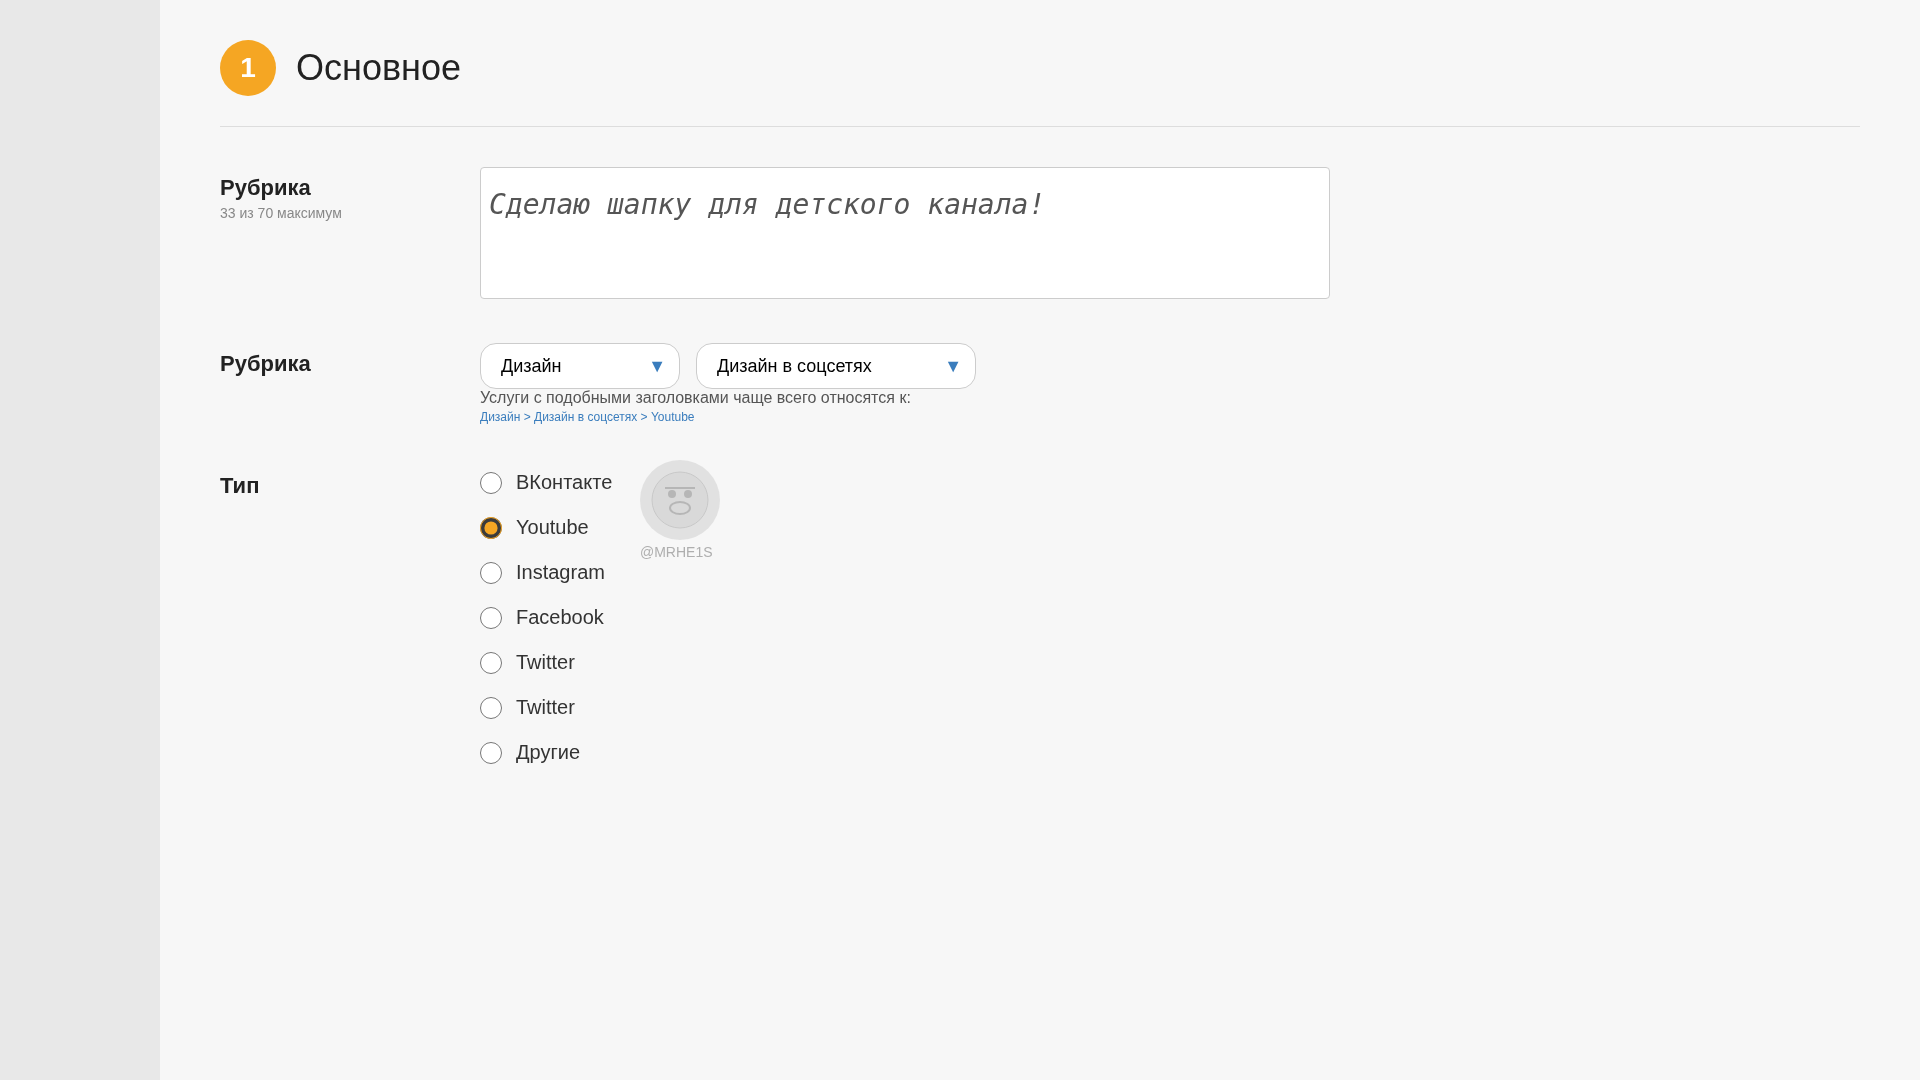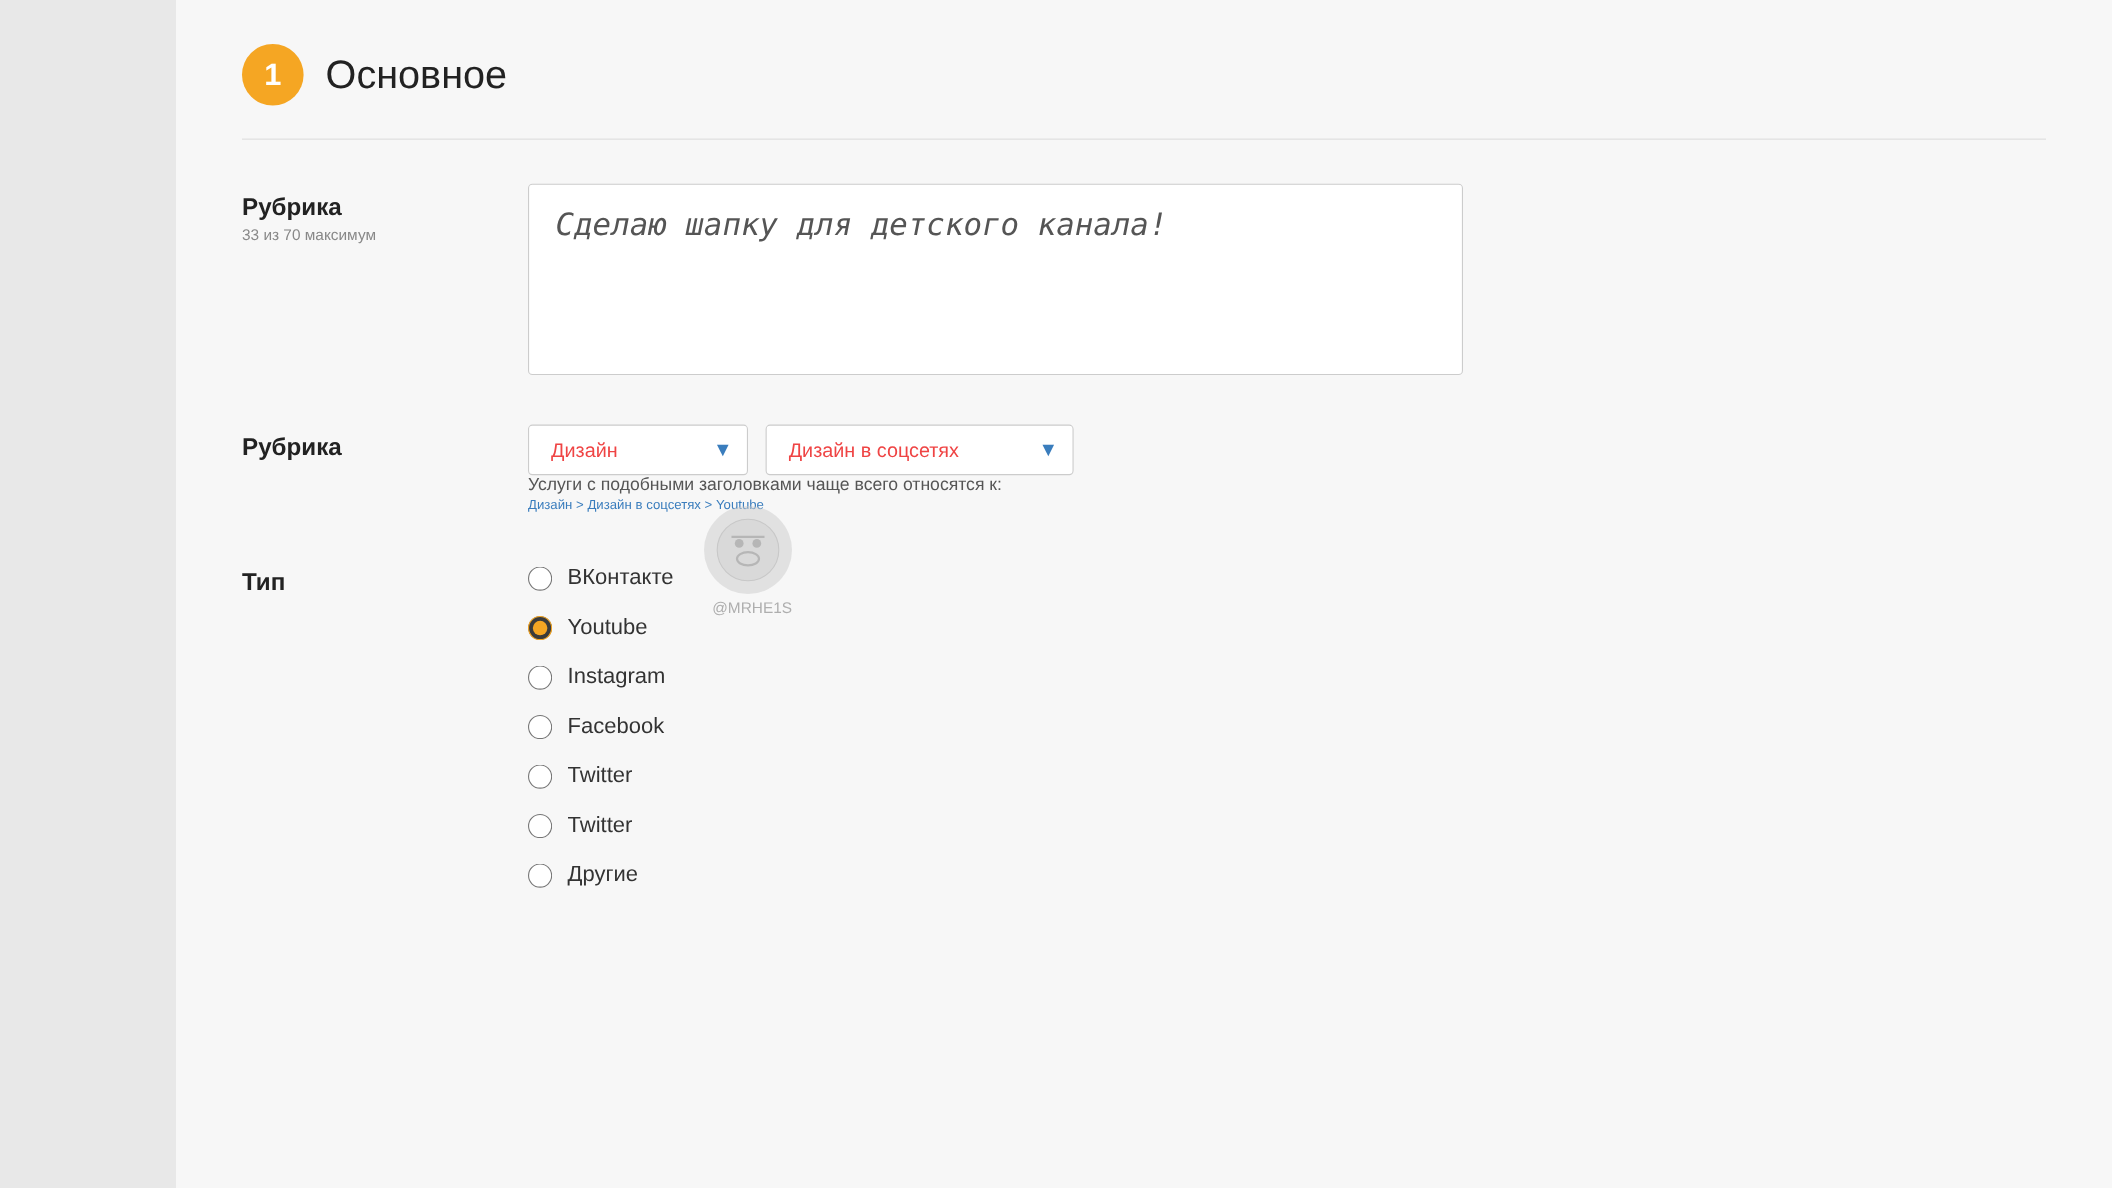--- a/index.html
+++ b/index.html
@@ -93,24 +93,24 @@
       color: #888;
       margin-top: 4px;
     }
 
     .form-field-col {
       flex: 1;
     }
 
     .title-textarea {
       width: 850px;
-      height: 174px;
+      height: 132px;
       border: 1px solid #ccc;
       border-radius: 4px;
-      padding: 20px 24px;
+      padding: 20px 8px;
       font-size: 28px;
       font-style: italic;
       color: #555;
       resize: none;
       background: #fff;
       outline: none;
     }
 
     .rubrika-row {
       display: flex;
@@ -120,24 +120,24 @@
 
     .select-wrapper {
       position: relative;
       display: inline-block;
     }
 
     .select-dropdown {
       appearance: none;
       -webkit-appearance: none;
       border: 1px solid #ccc;
-      border-radius: 4px;
+      border-radius: 16px;
       padding: 12px 48px 12px 20px;
       font-size: 18px;
-      color: #ef4444;
+      color: #000000;
       background: #fff;
       cursor: pointer;
       outline: none;
       min-width: 200px;
     }
 
     .select-arrow {
       position: absolute;
       right: 14px;
       top: 50%;
@@ -199,21 +199,21 @@
       display: flex;
       align-items: center;
       justify-content: center;
       overflow: hidden;
     }
 
     .watermark-text {
       font-size: 14px;
       color: #666;
       margin-top: 4px;
-      text-align: right;
+      text-align: left;
     }
   </style>
 </head>
 <body>
 
 <div class="page-wrapper">
   <div class="sidebar"></div>
 
   <div class="main-content">
 

